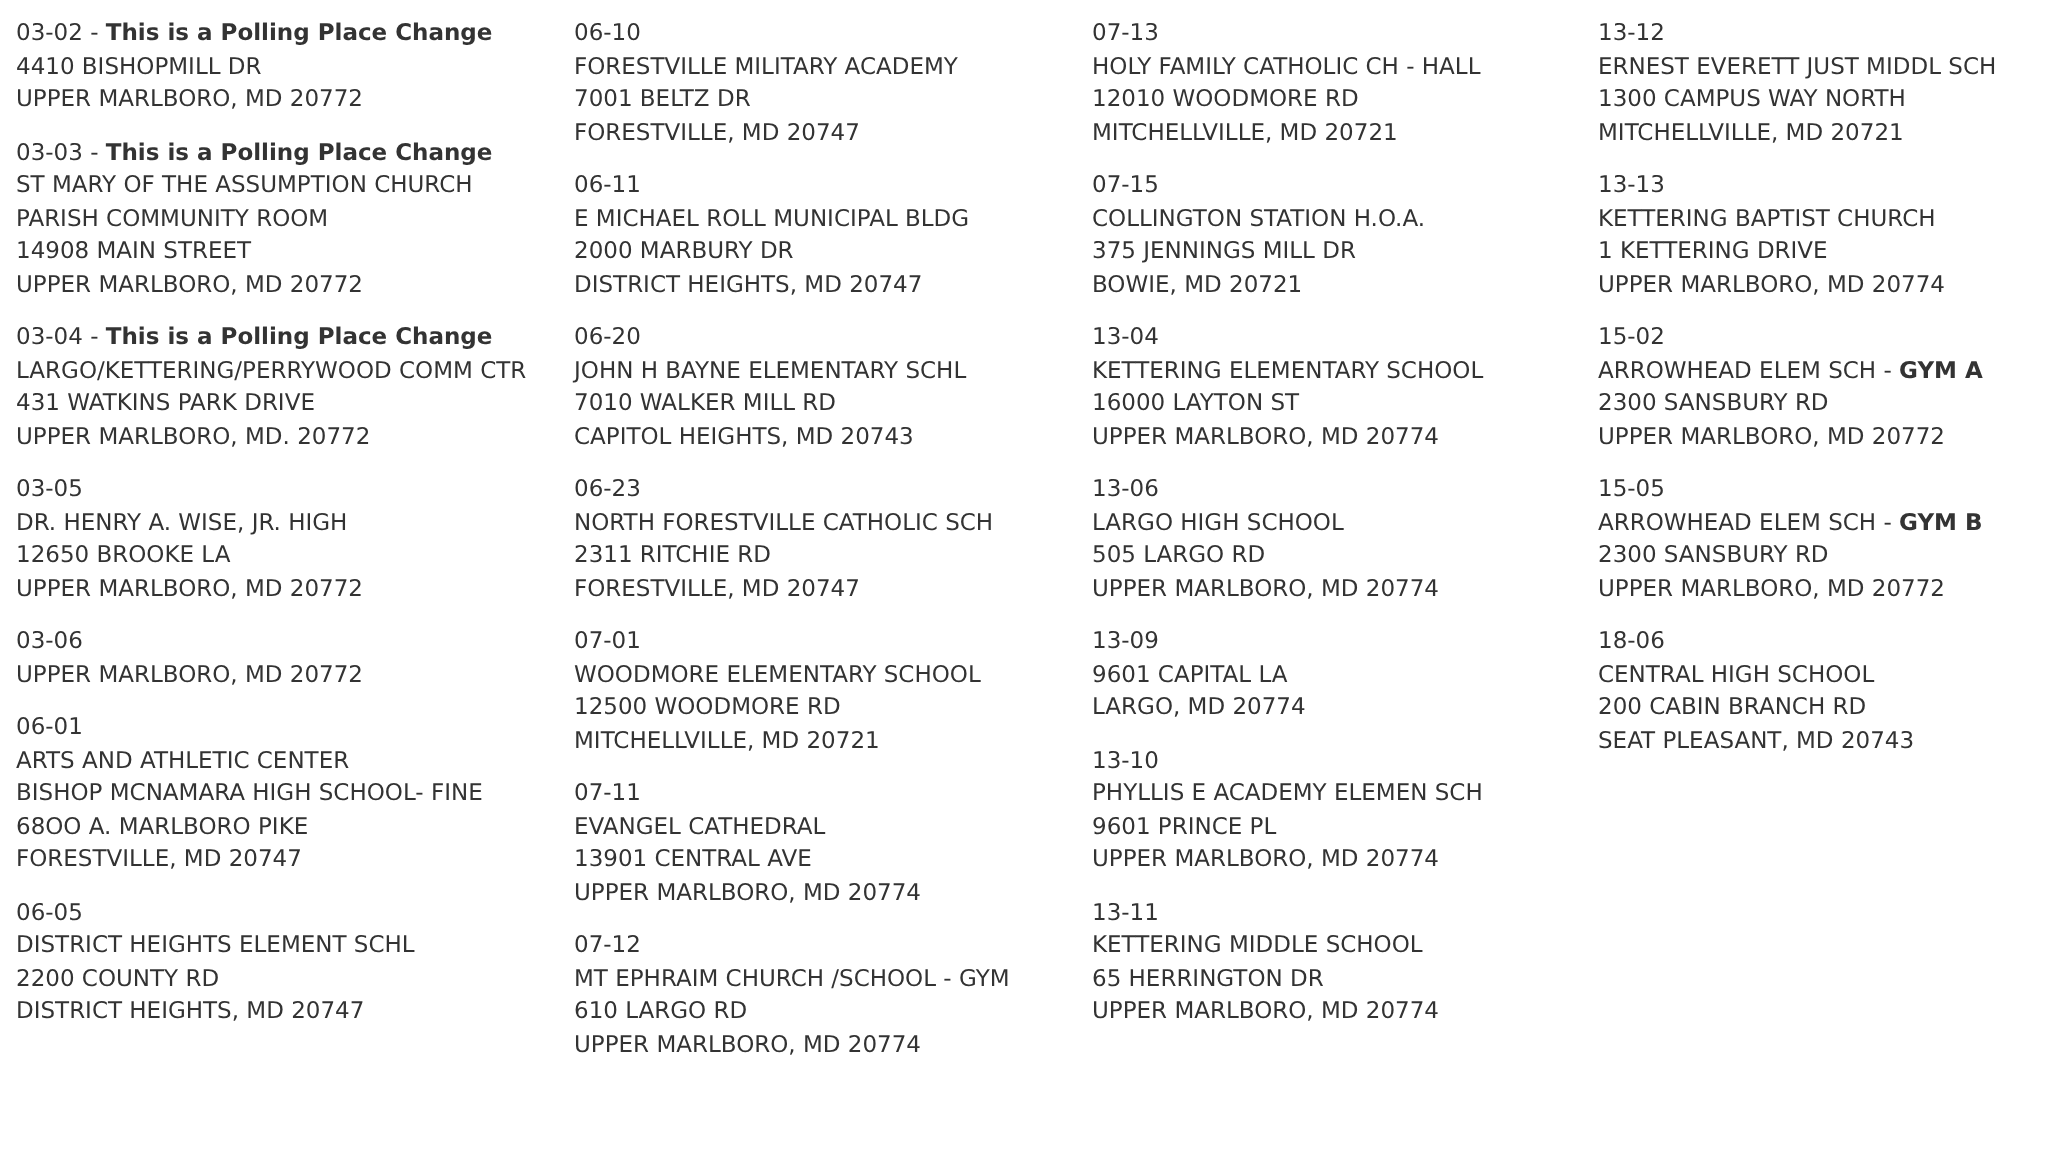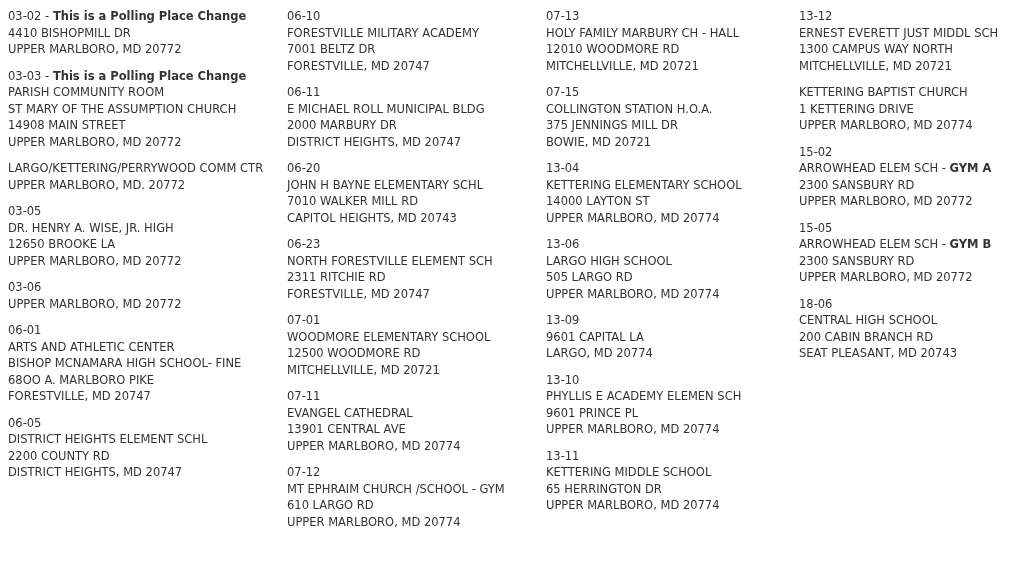--- a/index.html
+++ b/index.html
@@ -38,28 +38,30 @@
   <div class="col col-1">
 
     <div class="entry">
       <div class="line"><span>03-02</span><span> - </span><strong>This is a Polling Place Change</strong></div>
       <div class="line">4410 BISHOPMILL DR</div>
       <div class="line">UPPER MARLBORO, MD 20772</div>
     </div>
 
     <div class="entry">
       <div class="line"><span>03-03</span><span> - </span><strong>This is a Polling Place Change</strong></div>
+      <div class="line">ST MARY OF THE ASSUMPTION CHURCH</div>
       <div class="line">PARISH COMMUNITY ROOM</div>
-      <div class="line">ST MARY OF THE ASSUMPTION CHURCH</div>
       <div class="line">14908 MAIN STREET</div>
       <div class="line">UPPER MARLBORO, MD 20772</div>
     </div>
 
     <div class="entry">
+      <div class="line"><span>03-04</span><span> - </span><strong>This is a Polling Place Change</strong></div>
       <div class="line">LARGO/KETTERING/PERRYWOOD COMM CTR</div>
+      <div class="line">431 WATKINS PARK DRIVE</div>
       <div class="line">UPPER MARLBORO, MD. 20772</div>
     </div>
 
     <div class="entry">
       <div class="line"><span>03-05</span></div>
       <div class="line">DR. HENRY A. WISE, JR. HIGH</div>
       <div class="line">12650 BROOKE LA</div>
       <div class="line">UPPER MARLBORO, MD 20772</div>
     </div>
 
@@ -103,21 +105,21 @@
 
     <div class="entry">
       <div class="line"><span>06-20</span></div>
       <div class="line">JOHN H BAYNE ELEMENTARY SCHL</div>
       <div class="line">7010 WALKER MILL RD</div>
       <div class="line">CAPITOL HEIGHTS, MD 20743</div>
     </div>
 
     <div class="entry">
       <div class="line"><span>06-23</span></div>
-      <div class="line">NORTH FORESTVILLE ELEMENT SCH</div>
+      <div class="line">NORTH FORESTVILLE CATHOLIC SCH</div>
       <div class="line">2311 RITCHIE RD</div>
       <div class="line">FORESTVILLE, MD 20747</div>
     </div>
 
     <div class="entry">
       <div class="line"><span>07-01</span></div>
       <div class="line">WOODMORE ELEMENTARY SCHOOL</div>
       <div class="line">12500 WOODMORE RD</div>
       <div class="line">MITCHELLVILLE, MD 20721</div>
     </div>
@@ -135,36 +137,36 @@
       <div class="line">610 LARGO RD</div>
       <div class="line">UPPER MARLBORO, MD 20774</div>
     </div>
 
   </div>
 
   <div class="col col-3">
 
     <div class="entry">
       <div class="line"><span>07-13</span></div>
-      <div class="line">HOLY FAMILY MARBURY CH - HALL</div>
+      <div class="line">HOLY FAMILY CATHOLIC CH - HALL</div>
       <div class="line">12010 WOODMORE RD</div>
       <div class="line">MITCHELLVILLE, MD 20721</div>
     </div>
 
     <div class="entry">
       <div class="line"><span>07-15</span></div>
       <div class="line">COLLINGTON STATION H.O.A.</div>
       <div class="line">375 JENNINGS MILL DR</div>
       <div class="line">BOWIE, MD 20721</div>
     </div>
 
     <div class="entry">
       <div class="line"><span>13-04</span></div>
       <div class="line">KETTERING ELEMENTARY SCHOOL</div>
-      <div class="line">14000 LAYTON ST</div>
+      <div class="line">16000 LAYTON ST</div>
       <div class="line">UPPER MARLBORO, MD 20774</div>
     </div>
 
     <div class="entry">
       <div class="line"><span>13-06</span></div>
       <div class="line">LARGO HIGH SCHOOL</div>
       <div class="line">505 LARGO RD</div>
       <div class="line">UPPER MARLBORO, MD 20774</div>
     </div>
 
@@ -193,20 +195,21 @@
   <div class="col col-4">
 
     <div class="entry">
       <div class="line"><span>13-12</span></div>
       <div class="line">ERNEST EVERETT JUST MIDDL SCH</div>
       <div class="line">1300 CAMPUS WAY NORTH</div>
       <div class="line">MITCHELLVILLE, MD 20721</div>
     </div>
 
     <div class="entry">
+      <div class="line"><span>13-13</span></div>
       <div class="line">KETTERING BAPTIST CHURCH</div>
       <div class="line">1 KETTERING DRIVE</div>
       <div class="line">UPPER MARLBORO, MD 20774</div>
     </div>
 
     <div class="entry">
       <div class="line"><span>15-02</span></div>
       <div class="line"><span>ARROWHEAD ELEM SCH - </span><strong>GYM A</strong></div>
       <div class="line">2300 SANSBURY RD</div>
       <div class="line">UPPER MARLBORO, MD 20772</div>

